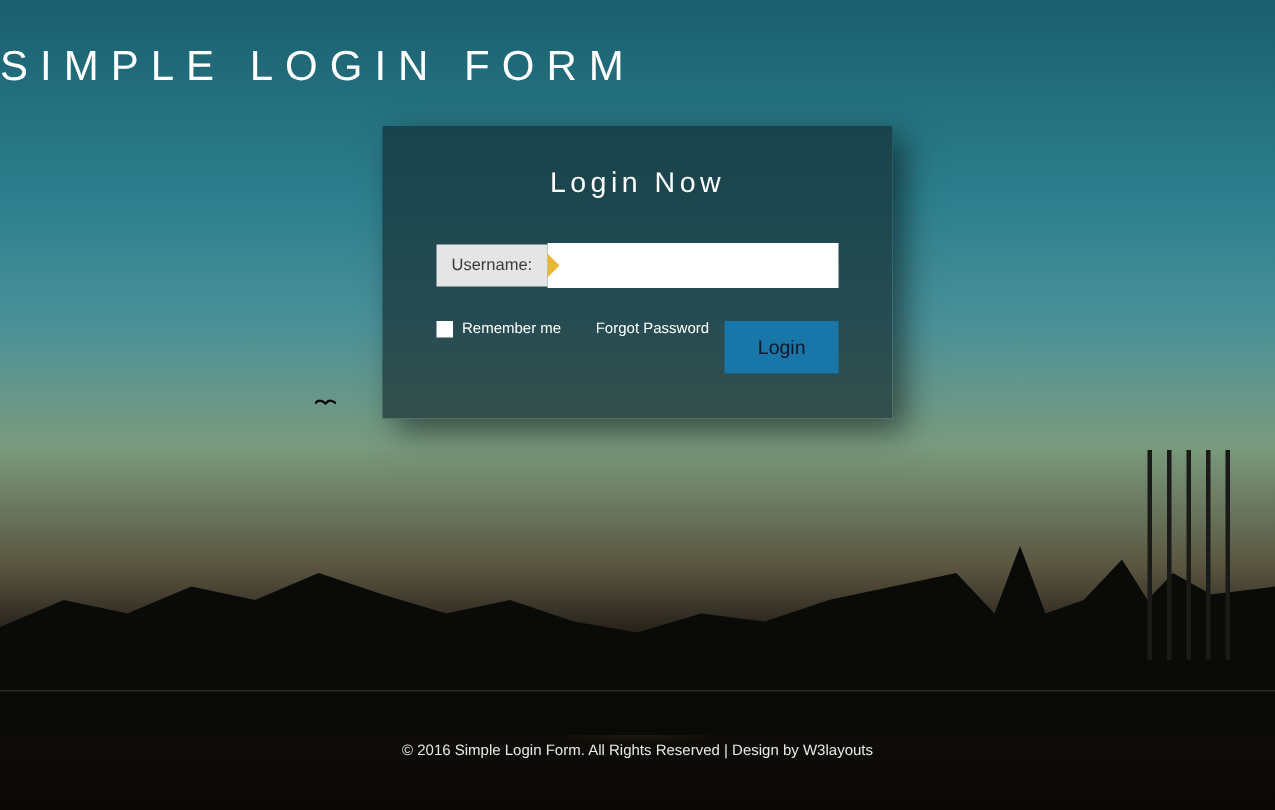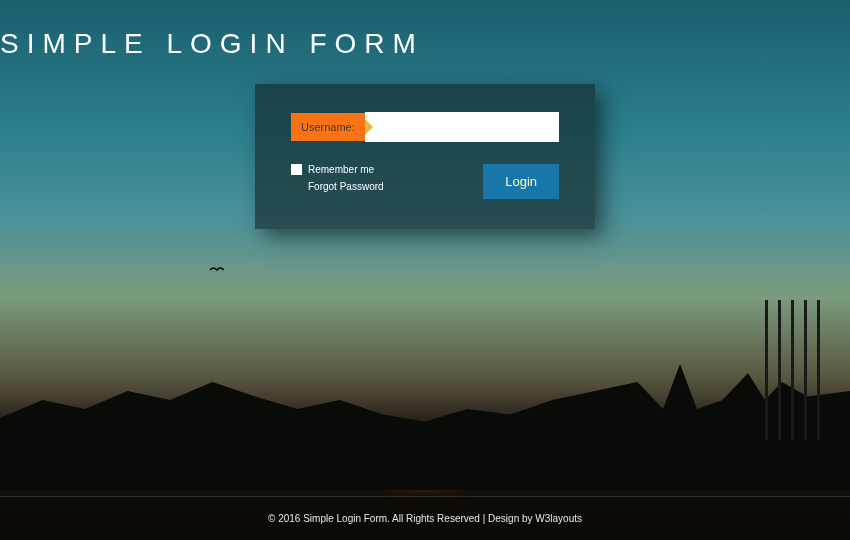--- a/index.html
+++ b/index.html
@@ -79,21 +79,21 @@
       font-weight: 400;
       letter-spacing: 3px;
       margin-bottom: 28px;
     }
     .input-row {
       display: flex;
       margin-bottom: 16px;
       align-items: center;
     }
     .input-label {
-      background: #f97316;
+      background: #e5e5e5;
       color: #3a3a3a;
       font-size: 11px;
       padding: 8px 10px;
       min-width: 70px;
       position: relative;
     }
     .input-label::after {
       content: '';
       position: absolute;
       right: -8px;
@@ -113,21 +113,21 @@
       height: 30px;
     }
     .bottom-row {
       display: flex;
       justify-content: space-between;
       align-items: flex-start;
       margin-top: 22px;
     }
     .left-options {
       display: flex;
-      flex-direction: column;
+      flex-direction: row;
       gap: 6px;
     }
     .remember-row {
       display: flex;
       align-items: center;
       gap: 6px;
     }
     .checkbox {
       width: 11px;
       height: 11px;
@@ -139,35 +139,35 @@
       font-size: 10px;
     }
     .forgot-link {
       color: #ffffff;
       font-size: 10px;
       margin-left: 17px;
       cursor: pointer;
     }
     .login-btn {
       background: #1976a8;
-      color: #fef9c3;
+      color: #0f172a;
       border: none;
       padding: 10px 22px;
       font-size: 13px;
       cursor: pointer;
     }
     .footer {
       position: absolute;
       bottom: 0;
       left: 0;
       right: 0;
       text-align: center;
       color: #e8e8e8;
       font-size: 10px;
-      padding: 16px 0;
+      padding: 34px 0;
       border-top: 1px solid rgba(120,120,110,0.3);
       z-index: 2;
       background: rgba(10,10,8,0.3);
     }
   </style>
 </head>
 <body>
 
 <div class="silhouette"></div>
 <div class="poles">
@@ -179,20 +179,21 @@
 </div>
 <div class="bird">
   <svg viewBox="0 0 14 8">
       <path d="M0 4 Q3 0 7 4 Q10 0 14 4" stroke="currentColor" stroke-width="1.5" fill="none"></path>
     </svg>
 </div>
 
 <h1 class="page-title">SIMPLE LOGIN FORM</h1>
 
 <div class="login-card">
+  <h2 class="card-title">Login Now</h2>
 
   <div class="input-row">
     <span class="input-label">Username:</span>
     <input class="input-field" type="text" value="" style="">
   </div>
 
 
   <div class="bottom-row">
     <div class="left-options">
       <div class="remember-row">

